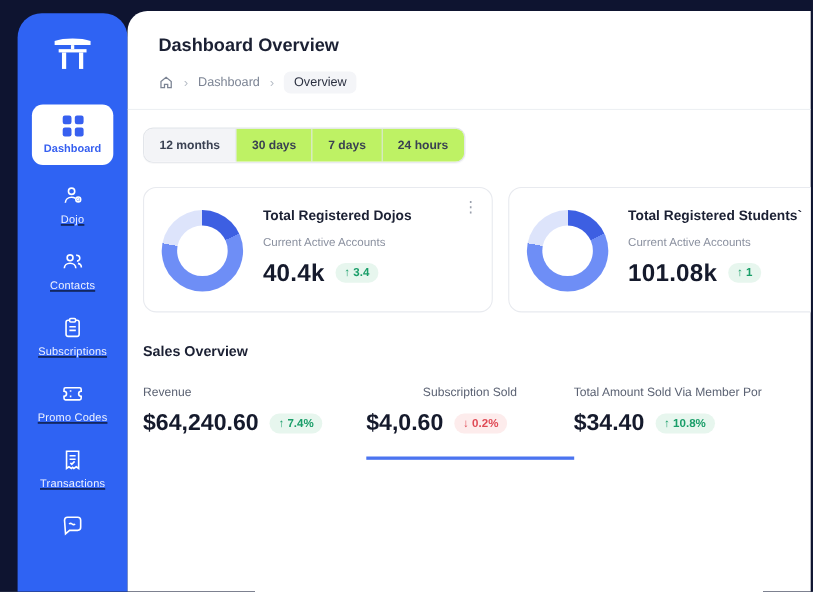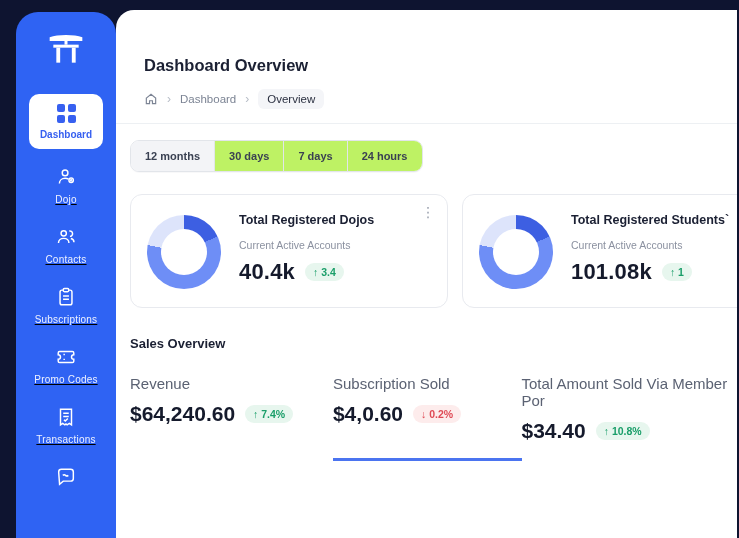--- a/index.html
+++ b/index.html
@@ -17,21 +17,21 @@
   .nav-item svg { display:block; }
   .nav-item-active { background:#ffffff; border-radius:10px; width:74px; padding:10px 0 9px; display:flex; flex-direction:column; align-items:center; gap:6px; cursor:pointer; }
   .grid-icon { display:grid; grid-template-columns:8px 8px; grid-template-rows:8px 8px; gap:3px; }
   .grid-icon span { background:#3760f0; border-radius:2px; }
   .nav-item-active .lbl { color:#3760f0; font-size:10px; font-weight:bold; }
 
   
   .main { position:absolute; left:116px; top:10px; right:2px; bottom:0; background:#ffffff;
     border-top-left-radius:18px; overflow:hidden; }
   .header { padding:22px 24px 14px 28px; border-bottom:1px solid #edf0f3; }
-  .page-title { font-size:16.5px; font-weight:bold; color:#1b2033;margin-top:24px; }
+  .page-title { font-size:16.5px; font-weight:bold; color:#1b2033; }
   .breadcrumb { display:flex; align-items:center; gap:9px; margin-top:14px; }
   .crumb { font-size:11.5px; color:#7c8494; cursor:pointer; }
   .crumb-sep { font-size:12px; color:#b6bcc6; }
   .crumb-current { font-size:11.5px; color:#2b3040; font-weight:normal; background:#f4f5f8; border-radius:6px; padding:4px 9px; cursor:pointer; }
 
   .content { padding:16px 0 0 14px; position:relative; height:100%; }
 
   
   .filters { display:inline-flex; border:1px solid #e2e5ea; border-radius:9px; overflow:hidden; background:#fff; box-shadow:0 1px 1px rgba(20,30,60,.03); }
   .filter-btn { font-size:11px; font-weight:bold; color:#3a4152; padding:9px 14px; border-right:1px solid #e2e5ea; cursor:pointer; background:#bef264; white-space:nowrap; }
@@ -55,22 +55,22 @@
   .pill-down { background:#fdecec; color:#df4a55; }
   .kebab { position:absolute; right:12px; top:10px; color:#9aa0ad; font-size:14px; cursor:pointer; line-height:1; }
 
   
   .sales-title { margin-top:28px; font-size:13px; font-weight:bold; color:#1b2033; }
   .metrics { display:flex; margin-top:24px; }
   .metric { padding-bottom:18px; cursor:pointer; }
   .metric-0 { width:226px; }
   .metric-1 { width:210px; }
   .metric-2 { width:240px; }
-  .metric.metric-active { border-bottom:3px solid #4b74f0; }
-  .metric-label { font-size:15px; color:#5b6273; }
+  .metric.metric-active { border-bottom:3px solid #4b74f0;text-align:center; }
+  .metric-label { font-size:11px; color:#5b6273; }
   .metric .value-row { margin-top:10px; }
   .metric-value { font-size:21px; font-weight:bold; color:#151a2c; }
 </style>
 </head>
 <body>
 
 <div class="window">
 
   <aside class="sidebar">
     <div class="logo">

